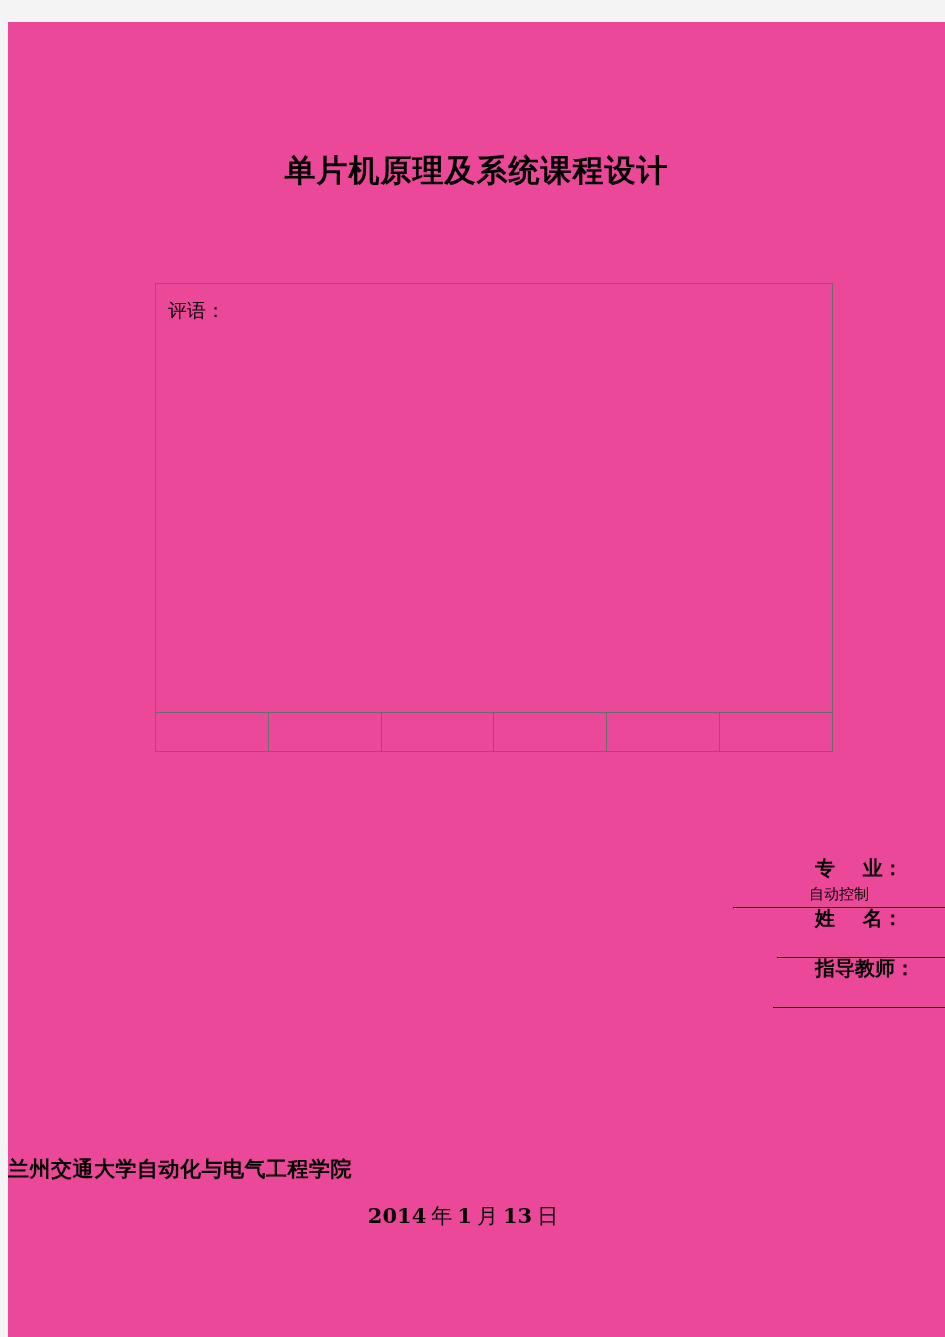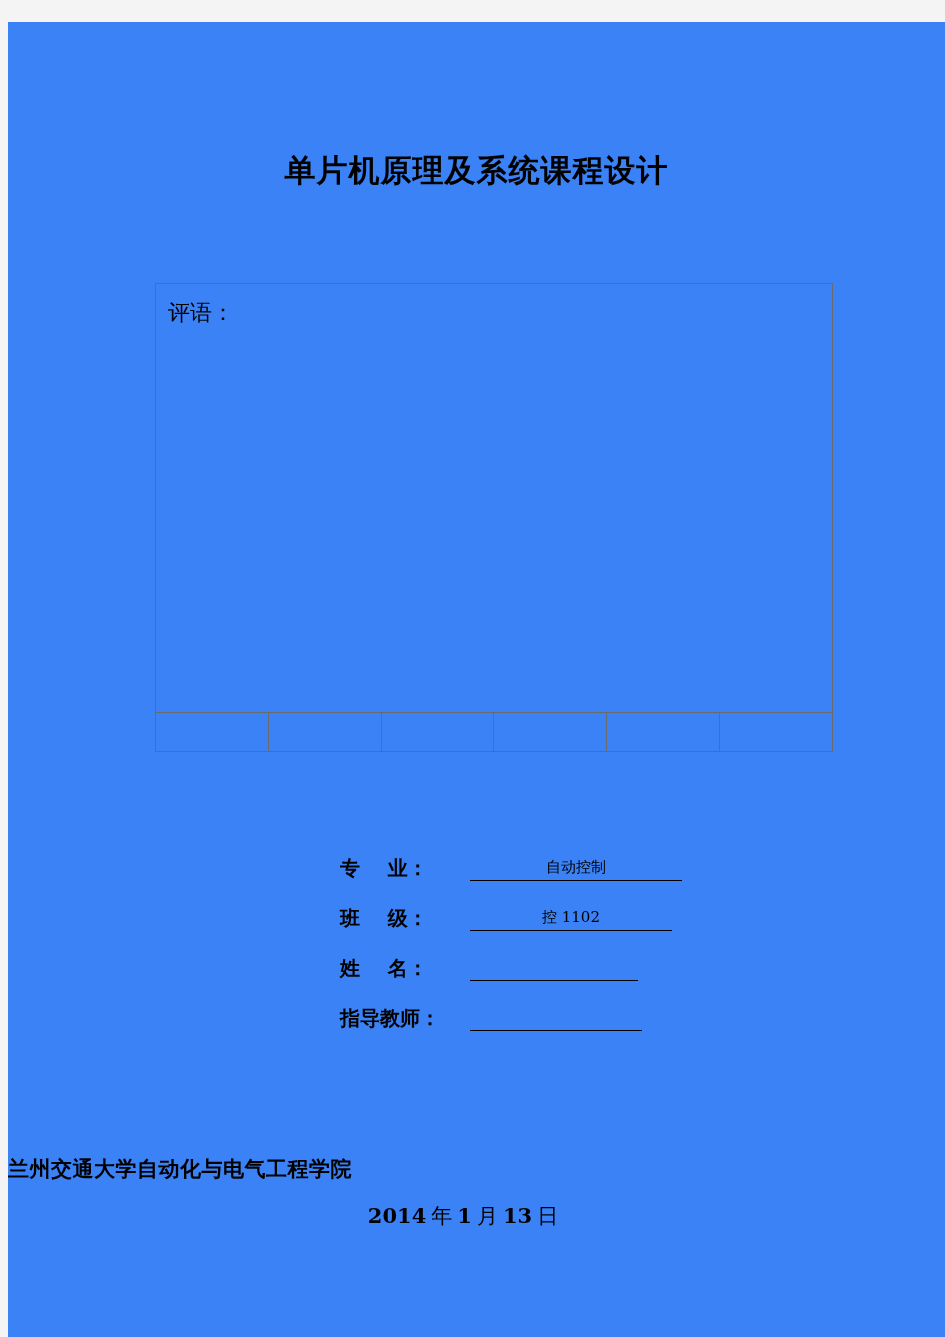--- a/index.html
+++ b/index.html
@@ -28,21 +28,21 @@
     width: 8px; height: 1337px;
     background: #f4f4f4;
   }
 
   .page {
     position: absolute;
     left: 8px;
     top: 22px;
     width: 937px;
     height: 1315px;
-    background: #3b82f6;
+    background: #ec4899;
   }
 
   
   .doc-title {
     position: absolute;
     left: 0;
     top: 128px;
     width: 937px;
     text-align: center;
     font-family: "DejaVu Sans", "Liberation Sans", sans-serif;
@@ -63,21 +63,21 @@
   }
   .eval-table td {
     border: 1px solid #6b6b6b;
     padding: 0;
     vertical-align: top;
   }
   .comment-cell {
     height: 414px;
     padding: 14px 0 0 12px !important;
     font-family: "DejaVu Serif", "Liberation Serif", serif;
-    font-size: 22px;
+    font-size: 19px;
     color: #000;
     vertical-align: top;
   }
   .score-head-cell {
     height: 38px;
     text-align: center;
     font-size: 14.5px;
     font-family: "DejaVu Serif", "Liberation Serif", serif;
     color: #000;
     white-space: nowrap;
@@ -89,23 +89,24 @@
 
   
   .info-block {
     position: absolute;
     left: 0;
     top: 833px;
     width: 937px;
   }
   .info-row {
     display: flex;
-    align-items: flex-start;
+    align-items: flex-end;
     height: 50px;
     padding-left: 332px;
+    flex-direction: column;
   }
   .info-label {
     font-family: "DejaVu Sans", "Liberation Sans", sans-serif;
     font-size: 20px;
     font-weight: bold;
     color: #000;
     white-space: pre;
     flex: none;
     width: 130px;
   }
@@ -197,26 +198,20 @@
 
   <div class="info-block">
 
     <div class="info-row">
       <span class="info-label">专    业：</span>
       <span class="info-value-wrap w-major">
         <span class="info-value">自动控制</span>
       </span>
     </div>
 
-    <div class="info-row">
-      <span class="info-label">班    级：</span>
-      <span class="info-value-wrap w-class">
-        <span class="info-value">控 1102</span>
-      </span>
-    </div>
 
     <div class="info-row">
       <span class="info-label">姓    名：</span>
       <span class="info-value-wrap w-name">
         <span class="info-value"></span>
       </span>
     </div>
 
 
     <div class="info-row">

